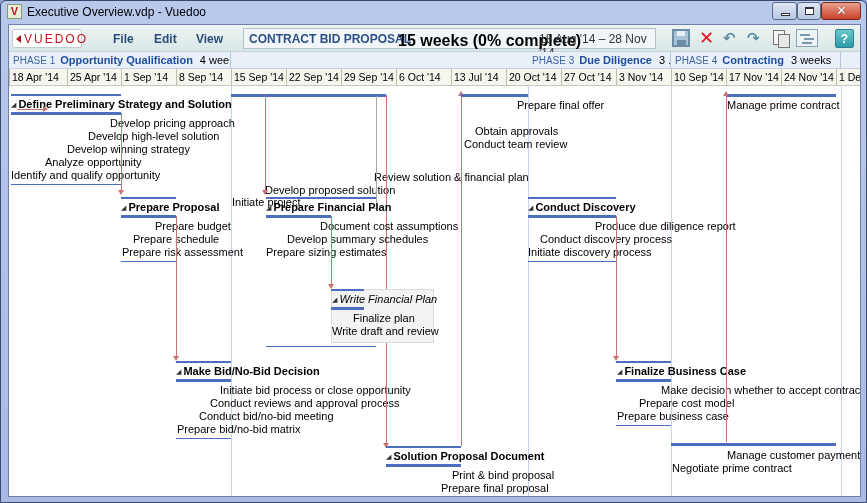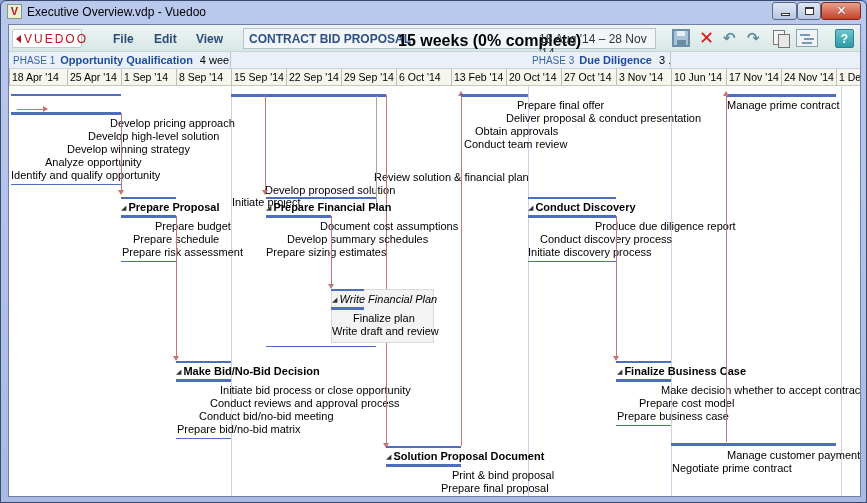--- a/index.html
+++ b/index.html
@@ -113,48 +113,52 @@
       <div class="tbicon help-ic">?</div>
     </div>
 
     <div class="phases">
       <div class="phase" style="left:0;width:222px">
         <span class="pnum">PHASE 1</span><span class="ptitle">Opportunity Qualification</span><span class="pdur">4 weeks</span>
       </div>
       <div class="phase" style="left:519px;width:143px">
         <span class="pnum">PHASE 3</span><span class="ptitle">Due Diligence</span><span class="pdur">3 ...</span>
       </div>
+      <div class="phase" style="left:662px;width:170px">
+        <span class="pnum">PHASE 4</span><span class="ptitle">Contracting</span><span class="pdur">3 weeks</span>
+      </div>
     </div>
 
     <div class="dates">
       <div class="date" style="left:0px">18 Apr '14</div>
       <div class="date" style="left:58px">25 Apr '14</div>
       <div class="date" style="left:112px">1 Sep '14</div>
       <div class="date" style="left:167px">8 Sep '14</div>
       <div class="date" style="left:222px">15 Sep '14</div>
       <div class="date" style="left:277px">22 Sep '14</div>
       <div class="date" style="left:332px">29 Sep '14</div>
       <div class="date" style="left:387px">6 Oct '14</div>
-      <div class="date" style="left:442px">13 Feb '14</div>
+      <div class="date" style="left:442px">13 Jul '14</div>
       <div class="date" style="left:497px">20 Oct '14</div>
       <div class="date" style="left:552px">27 Oct '14</div>
       <div class="date" style="left:607px">3 Nov '14</div>
-      <div class="date" style="left:662px">10 Jun '14</div>
+      <div class="date" style="left:662px">10 Sep '14</div>
       <div class="date" style="left:717px">17 Nov '14</div>
       <div class="date" style="left:772px">24 Nov '14</div>
       <div class="date" style="left:827px">1 Dec</div>
     </div>
 
     <div class="chart">
       <div class="vline" style="left:222px"></div>
       <div class="vline" style="left:519px"></div>
       <div class="vline" style="left:662px"></div>
       <div class="vline" style="left:832px"></div>
 
       <div class="bar" style="left:2px;top:8px;width:110px;height:2px"></div>
+      <div class="grp" style="left:2px;top:12px">Define Preliminary Strategy and Solution</div>
       <div class="bar" style="left:2px;top:26px;width:110px"></div>
       <div class="deph" style="left:8px;top:23px;width:30px"></div>
       <div class="arr-r" style="left:34px;top:20px"></div>
       <div class="task" style="left:101px;top:31px">Develop pricing approach</div>
       <div class="task" style="left:79px;top:44px">Develop high-level solution</div>
       <div class="task" style="left:58px;top:57px">Develop winning strategy</div>
       <div class="task" style="left:36px;top:70px">Analyze opportunity</div>
       <div class="task" style="left:2px;top:83px">Identify and qualify opportunity</div>
       <div class="thin" style="left:2px;top:98px;width:110px"></div>
       <div class="dep" style="left:112px;top:27px;height:78px"></div>
@@ -211,21 +215,20 @@
       <div class="grp" style="left:377px;top:364px">Solution Proposal Document</div>
       <div class="bar" style="left:377px;top:378px;width:75px"></div>
       <div class="task" style="left:443px;top:383px">Print &amp; bind proposal</div>
       <div class="task" style="left:432px;top:396px">Prepare final proposal</div>
       <div class="task" style="left:377px;top:409px">Write proposal content</div>
       <div class="dep" style="left:452px;top:10px;height:350px"></div>
       <div class="arr-u" style="left:449px;top:5px"></div>
 
       <div class="bar" style="left:452px;top:8px;width:67px"></div>
       <div class="task" style="left:508px;top:13px">Prepare final offer</div>
-      <div class="task" style="left:497px;top:26px">Deliver proposal &amp; conduct presentation</div>
       <div class="task" style="left:466px;top:39px">Obtain approvals</div>
       <div class="task" style="left:455px;top:52px">Conduct team review</div>
 
       <div class="bar" style="left:519px;top:111px;width:88px;height:2px"></div>
       <div class="grp" style="left:519px;top:115px">Conduct Discovery</div>
       <div class="bar" style="left:519px;top:129px;width:88px"></div>
       <div class="task" style="left:586px;top:134px">Produce due diligence report</div>
       <div class="task" style="left:531px;top:147px">Conduct discovery process</div>
       <div class="task" style="left:519px;top:160px">Initiate discovery process</div>
       <div class="thin" style="left:519px;top:175px;width:88px"></div>

